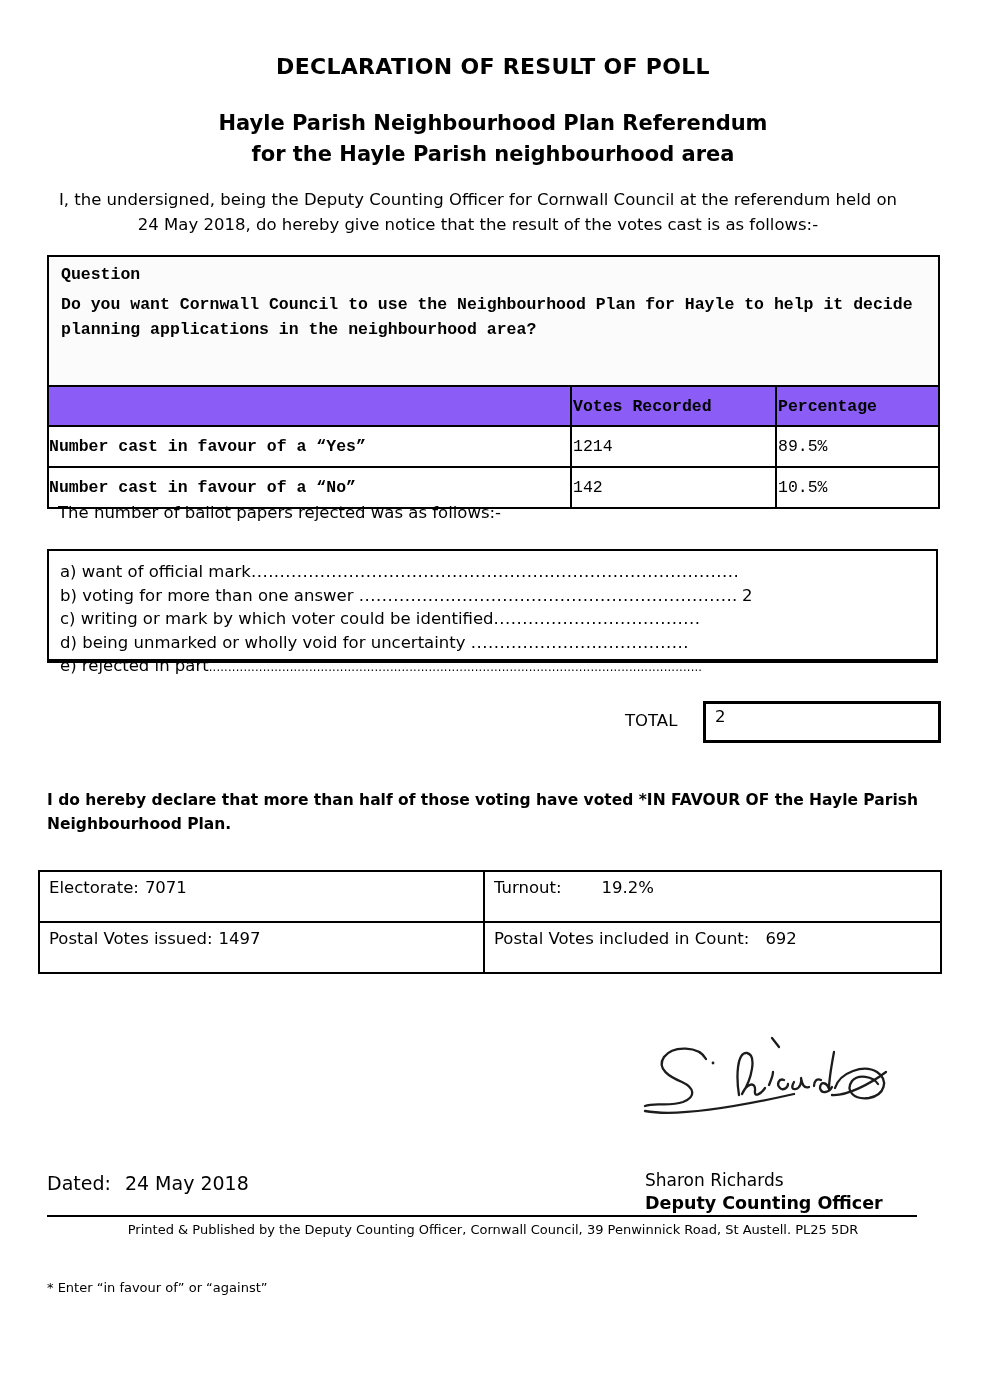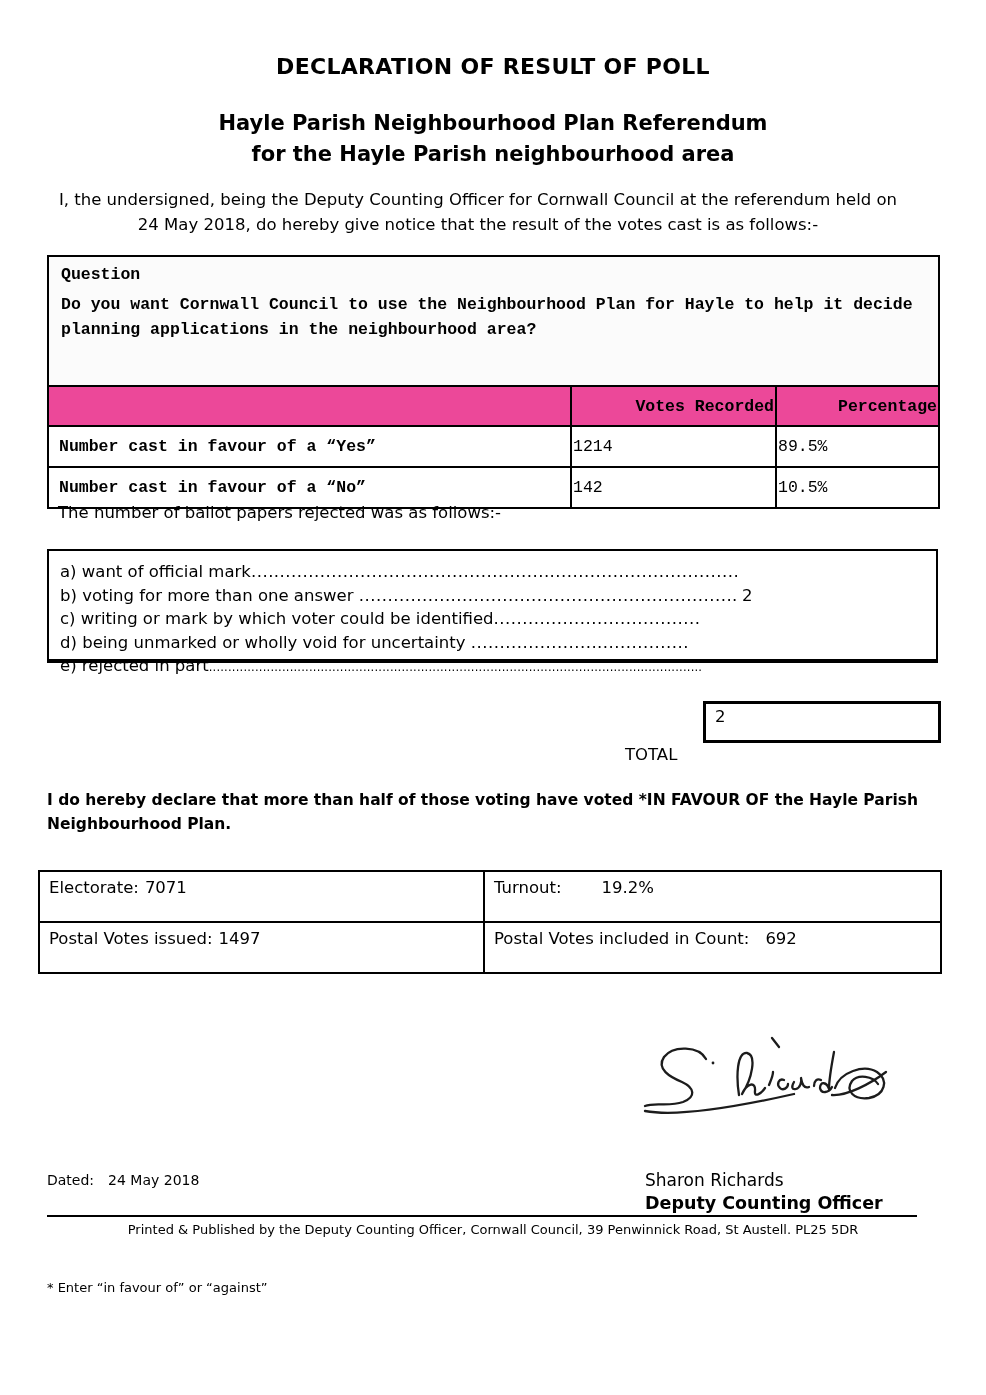--- a/index.html
+++ b/index.html
@@ -28,37 +28,37 @@
     position:absolute; top:255px; left:47px; width:891px;
     border-collapse:collapse; table-layout:fixed;font-family:Liberation Mono, monospace;
   }
   .results-table td { border:2px solid #000; font-size:16.5px; }
   .results-table .q-cell {
     background:#fbfbfb; padding:8px 12px; height:112px;
     vertical-align:top; border-bottom:2px solid #000;
   }
   .q-label { font-weight:bold; margin-bottom:8px; }
   .q-text  { font-weight:bold; line-height:25px; }
-  .header-row td { background:#ec4899; font-weight:bold; height:36px; text-align:right;margin-top:44px; }
+  .header-row td { background:#8b5cf6; font-weight:bold; height:36px; text-align:left;margin-top:44px; }
   .data-row td { height:37px; }
-  .row-label { font-weight:bold; text-align:left; padding-left:10px; }
+  .row-label { font-weight:bold; text-align:left; padding-left:0; }
   .val { text-align:left; }
 
   .rejected-intro { position:absolute; top:503px; left:58px; font-size:16.5px; }
   .rejected-box {
     position:absolute; top:549px; left:47px; width:891px; height:114px;
     border:2px solid #000; border-bottom-width:4px; box-sizing:border-box;
     padding:9px 12px 0 11px; font-size:16.5px; line-height:23.5px;
   }
   .rejected-line { white-space:nowrap; overflow:hidden; }
   .rejected-line .dots { letter-spacing:0.5px; }
   .rejected-line.small-dots .dots { font-size:11.5px; letter-spacing:0.2px; }
   .rejected-line .item-val { margin-left:4px; }
 
-  .total-label { position:absolute; top:745px; left:625px; font-size:16.5px; }
+  .total-label { position:absolute; top:711px; left:625px; font-size:16.5px; }
   .total-box {
     position:absolute; top:701px; left:703px; width:238px; height:42px;
     border:3px solid #000; box-sizing:border-box;
     font-size:16.5px; padding:3px 9px;
   }
 
   .declaration {
     position:absolute; top:788px; left:47px; width:880px;
     font-weight:bold; font-size:15.5px; line-height:24px;
   }
@@ -71,21 +71,21 @@
   .info-table td {
     border:2px solid #000; font-size:16.5px;
     padding:6px 9px 24px 9px; vertical-align:top;
   }
   .gap-sm { margin-left:6px; }
   .gap-md { margin-left:16px; }
   .gap-lg { margin-left:40px; }
 
   .signature-svg { position:absolute; top:1032px; left:642px; }
 
-  .dated { position:absolute; top:1172px; left:47px; font-size:14px; }
+  .dated { position:absolute; top:1172px; left:47px; font-size:19px; }
   .dated .date-val { margin-left:14px; }
   .signatory { position:absolute; top:1169px; left:645px; font-size:17px; line-height:22px; }
   .signatory .role { font-weight:bold; font-size:17.5px; margin-top:1px; }
 
   .rule { position:absolute; top:1215px; left:47px; width:870px; border-top:2px solid #000; }
   .printed { position:absolute; top:1222px; left:0; width:100%; text-align:center; font-size:13px; }
   .footnote { position:absolute; top:1280px; left:47px; font-size:13px; }
 </style>
 </head>
 <body>

